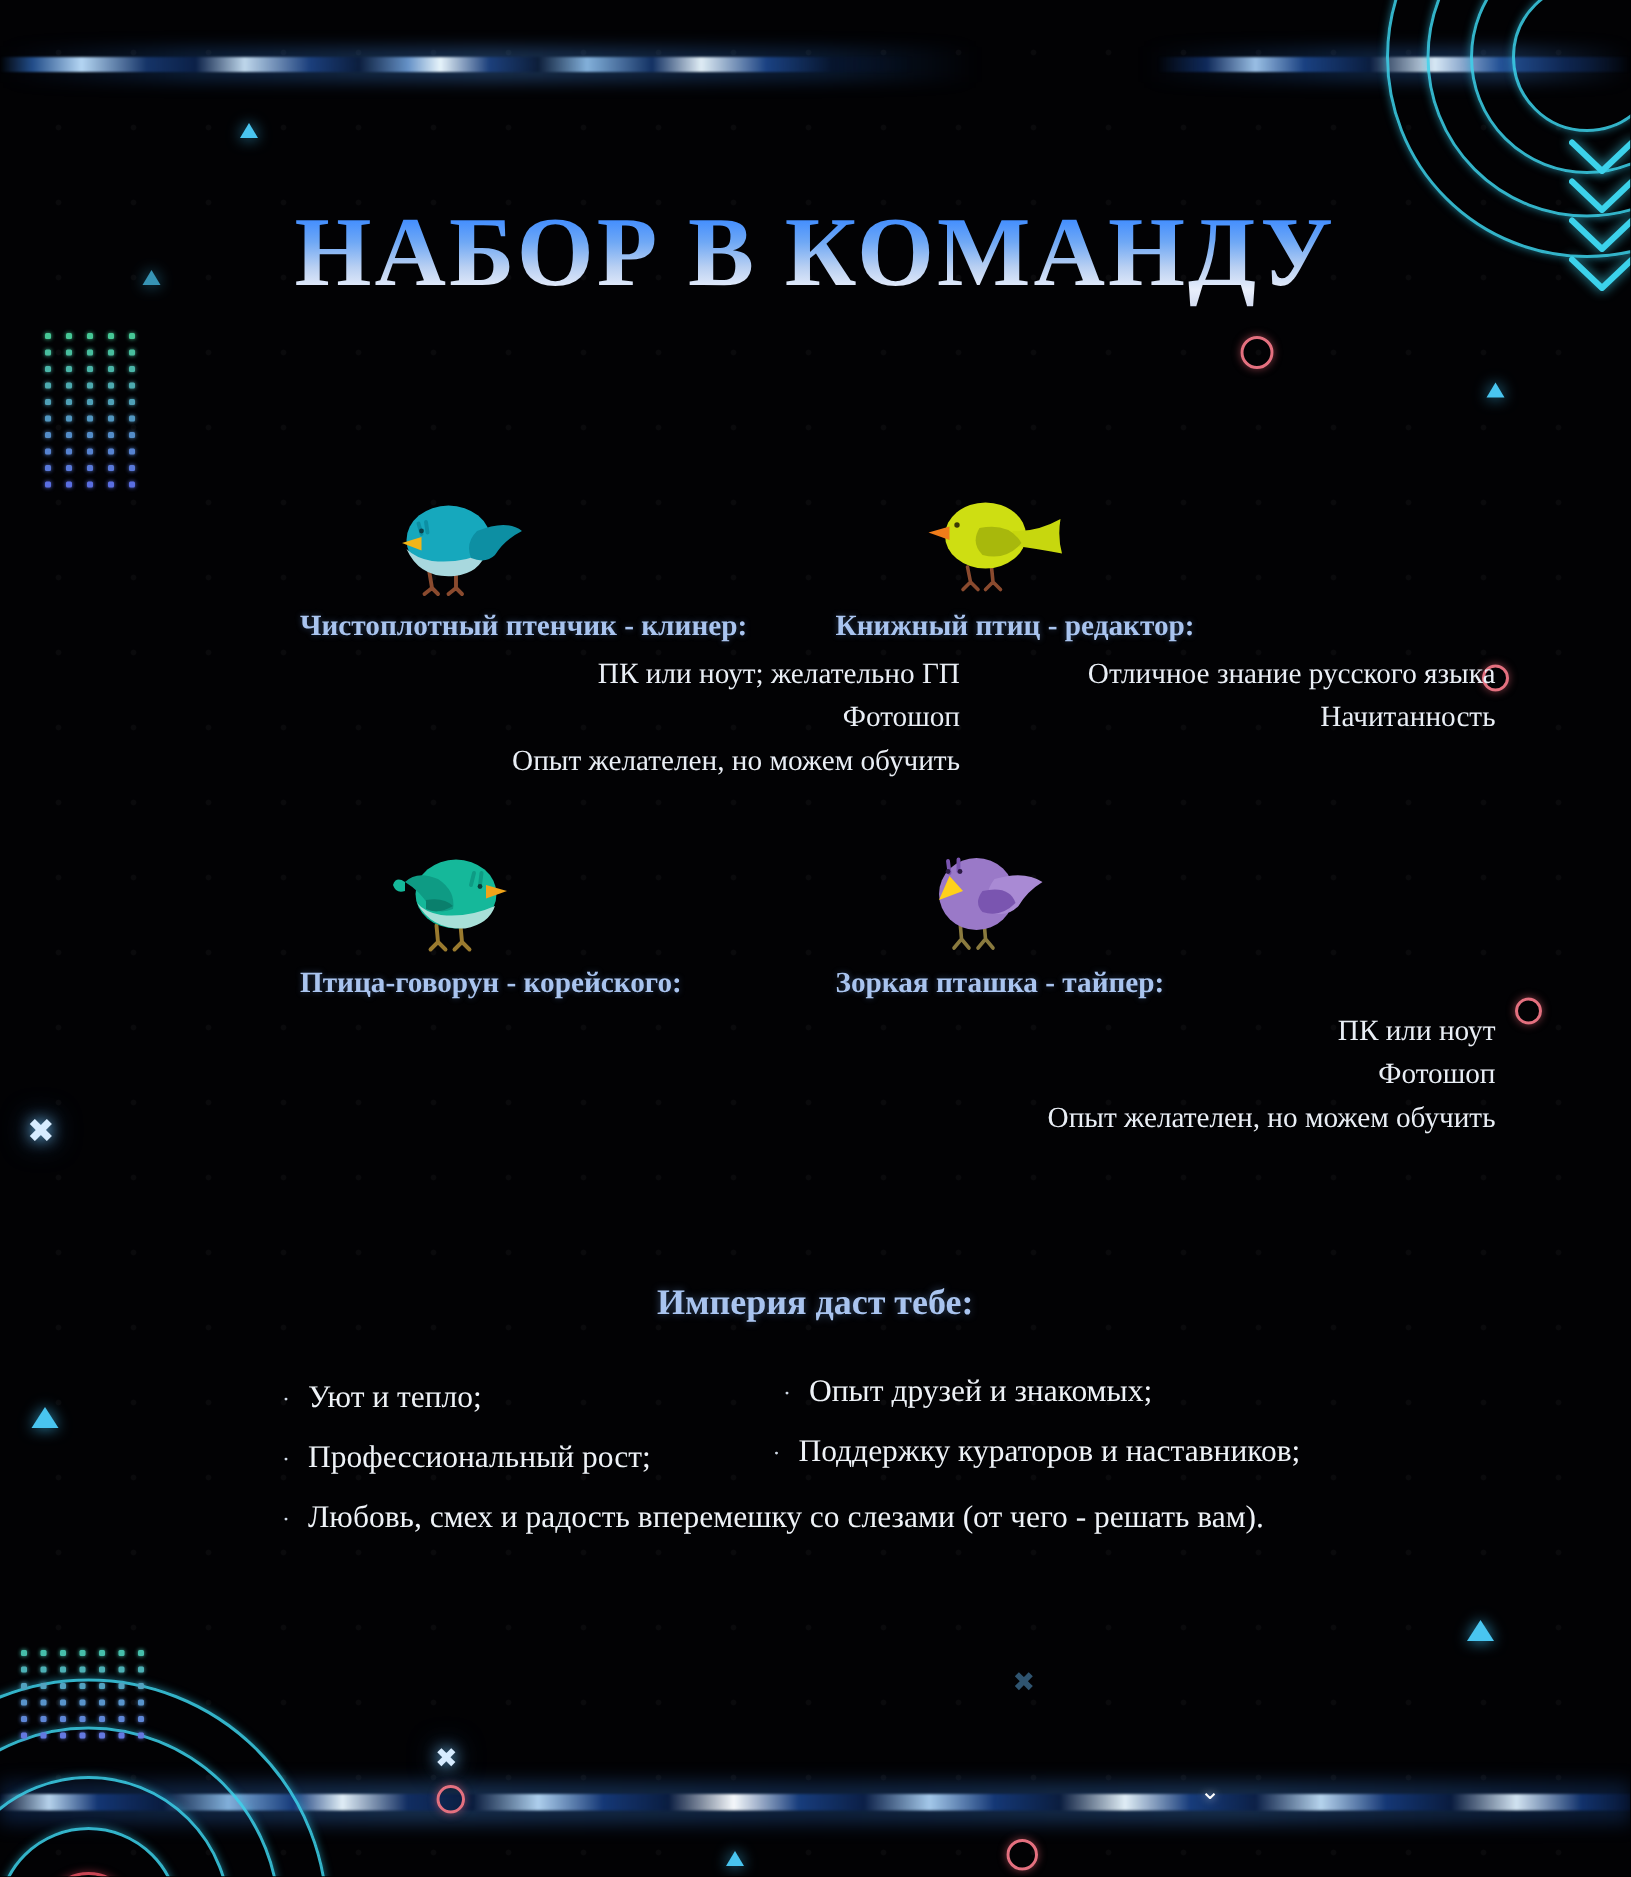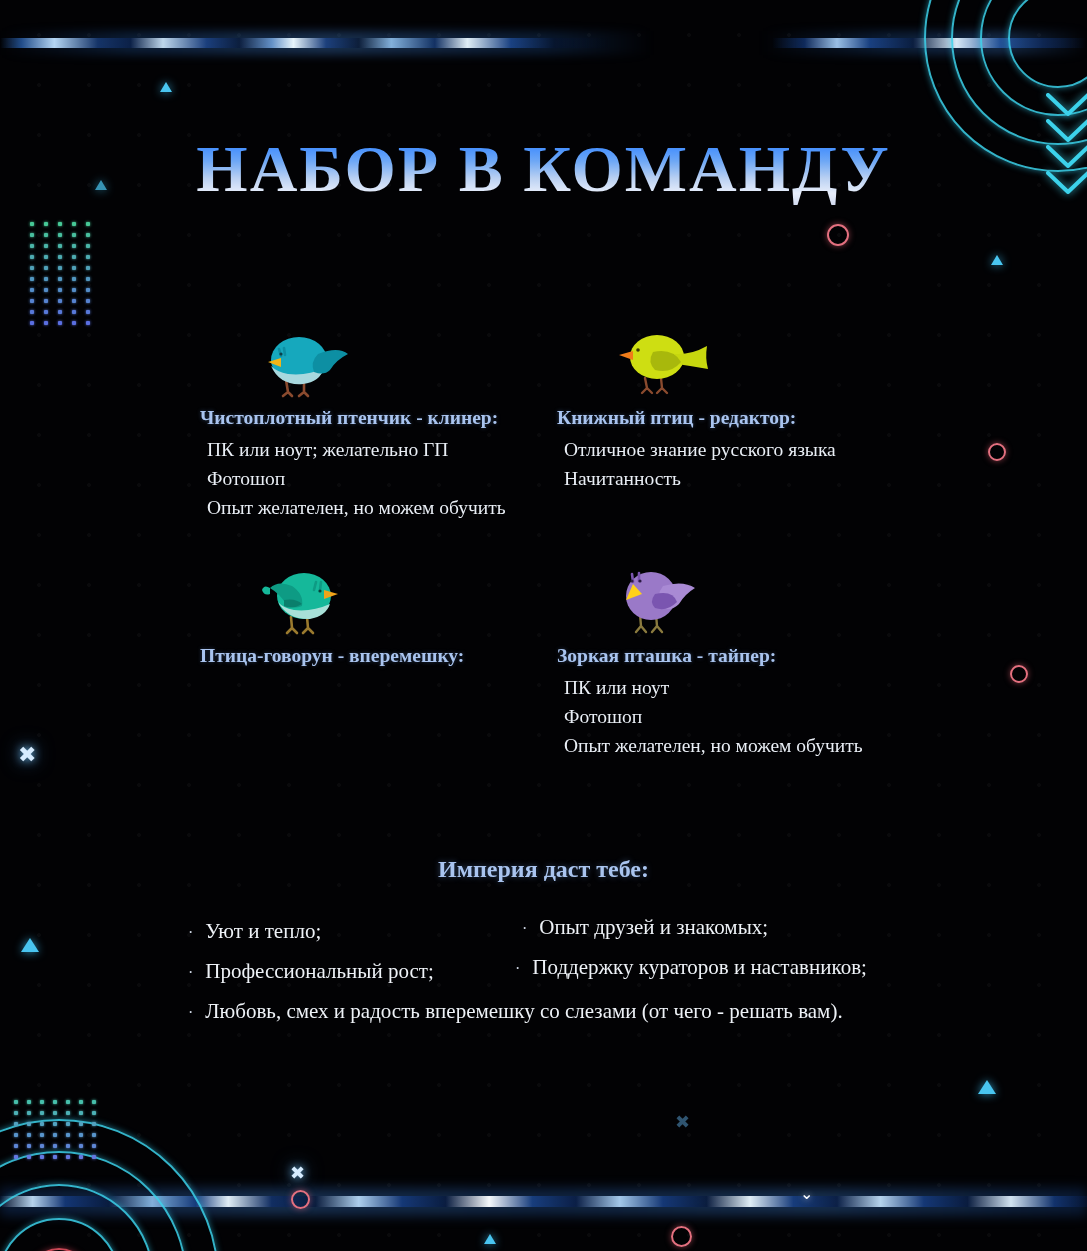--- a/index.html
+++ b/index.html
@@ -276,21 +276,21 @@
     padding-left: 7px;
   }
   .role-reqs li {
     list-style: none;
     font-family: "Liberation Serif", serif;
     font-size: 19.5px;
     color: #e9eef5;
     line-height: 29px;
     white-space: nowrap;
   }
-  .role-reqs { margin: 6px 0 0 0; }
+  .role-reqs { margin: 6px 0 0 0; text-align: right; }
 
   
   .perks { position: absolute; left: 0; top: 856px; width: 1087px; }
   .perks-title {
     text-align: center;
     font-family: "Liberation Serif", serif;
     font-size: 24px;
     font-weight: bold;
     color: #a9c4ef;
     text-shadow: 0 0 6px rgba(120,170,240,0.4);
@@ -551,21 +551,21 @@
               <path d="M20 42 Q30 60 52 59 Q68 56 72 44 Q54 52 36 50 Q25 48 20 42 Z" fill="#a8e0d8"></path>
               <path d="M34 26 Q20 20 12 28 Q22 34 28 44 Q34 50 44 46 Q46 34 34 26 Z" fill="#0e9b84"></path>
               <path d="M26 40 Q38 38 44 44 Q34 50 26 46 Z" fill="#0a7f6c"></path>
               <path d="M66 30 L80 34 L66 39 Z" fill="#f0a41a"></path>
               <path d="M58 22 L56 30 M63 22 L62 30" stroke="#0e9b84" stroke-width="2.6" stroke-linecap="round"></path>
               <circle cx="62" cy="31" r="1.6" fill="#07403a"></circle>
               <path d="M12 28 Q6 24 4 30 Q6 36 12 34 Z" fill="#15b89a"></path>
             </g>
           </svg>
         </div>
-        <div class="role-title">Птица-говорун - вперемешку:</div>
+        <div class="role-title">Птица-говорун - корейского:</div>
       </div>
 
       <div class="role right">
         <div class="bird">
           <svg width="86" height="76" viewBox="0 0 86 76">
             <g>
               <path d="M26 66 L25 54 M26 66 L21 72 M26 66 L31 72 M42 66 L41 54 M42 66 L37 72 M42 66 L47 72" stroke="#8a7a3e" stroke-width="2.4" fill="none" stroke-linecap="round"></path>
               <ellipse cx="36" cy="36" rx="25" ry="24" fill="#9a79c8"></ellipse>
               <path d="M48 26 Q68 20 80 28 Q70 34 64 44 Q56 52 46 48 Q40 36 48 26 Z" fill="#a98ad4"></path>
               <path d="M40 34 Q58 30 62 42 Q52 52 40 48 Q34 42 40 34 Z" fill="#7a55b0"></path>

